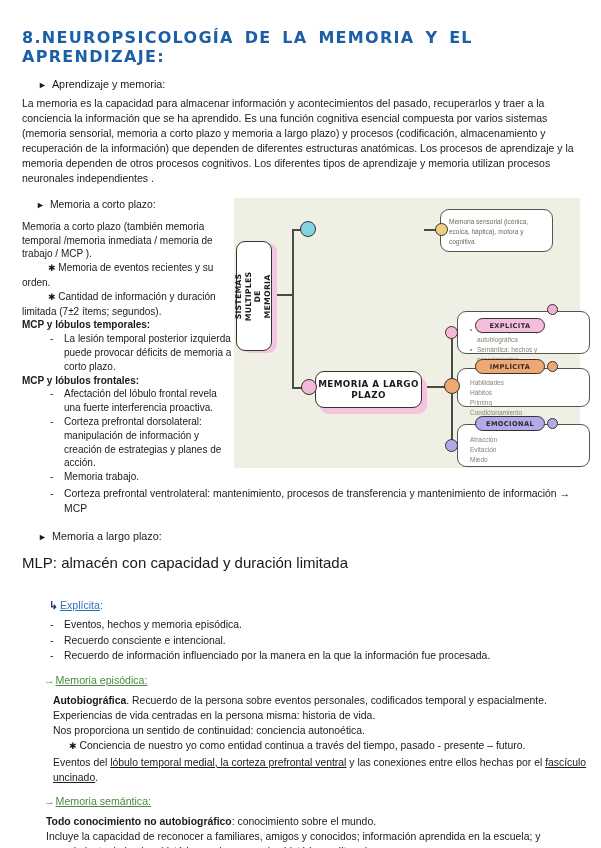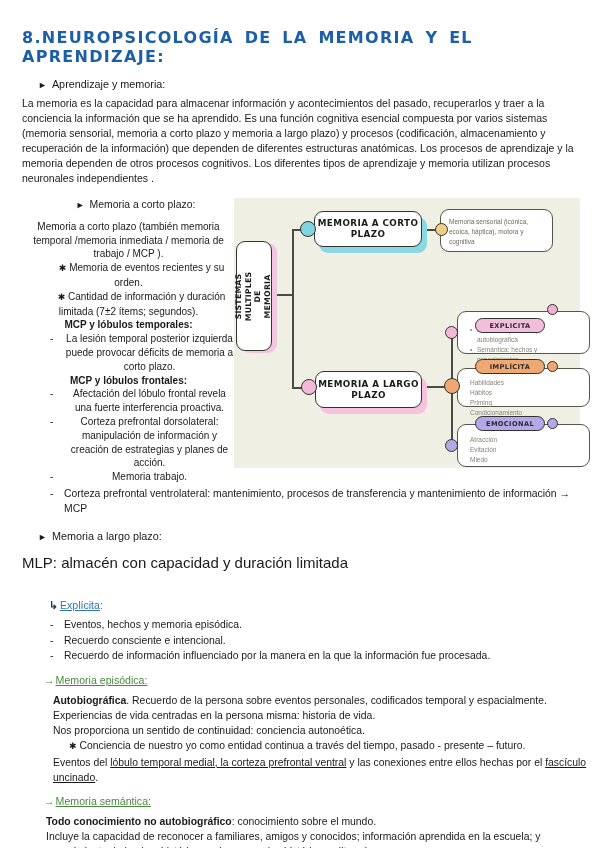--- a/index.html
+++ b/index.html
@@ -14,21 +14,21 @@
            font-family:"DejaVu Sans", sans-serif; }
 
   
   .sec-head { font-size:10.8px; margin-left:16px; margin-bottom:6px; }
   .tri { font-size:9px; margin-right:5px; }
 
   .body-par { font-size:10.5px; line-height:15px; width:559px; text-align:left; }
 
   
   .two-col { position:relative; min-height:286px; margin-top:12px; }
-  .left-col { width:213px; font-size:10px; line-height:13.8px;text-align:center; }
+  .left-col { width:213px; font-size:10px; line-height:13.8px; }
   .left-col .sec-head { font-size:10.4px; margin-left:14px; margin-bottom:7px; }
   .star-par { text-indent:26px; margin:0; }
   .star { font-size:9px; }
   .bold-line { font-weight:bold; }
   .dash-item { position:relative; padding-left:42px; }
   .dash-item .marker { position:absolute; left:28px; top:0; }
   .dash-item.wide { padding-left:42px; font-size:10.4px; line-height:15px; margin-top:2px; }
 
   
   .diagram { position:absolute; top:0; right:1px; width:346px; height:270px;
@@ -104,23 +104,20 @@
       <div class="dg-line" style="left:58px; top:31px; width:16px; height:1.6px;"></div>
       <div class="dg-line" style="left:58px; top:189px; width:18px; height:1.6px;"></div>
       <div class="dg-line" style="left:190px; top:31px; width:20px; height:1.6px;"></div>
       <div class="dg-line" style="left:190px; top:188px; width:28px; height:1.6px;"></div>
       <div class="dg-line" style="left:217px; top:134px; width:1.6px; height:113px;"></div>
 
       <div class="dg-box dg-node dg-root">
         <span>SISTEMAS MULTIPLES DE MEMORIA</span>
       </div>
 
-      <div class="dg-box dg-node dg-mcp">
-        <span>MEMORIA A CORTO PLAZO</span>
-      </div>
       <div class="dg-box dg-note dg-sens">
         <span>Memoria sensorial (icónica, ecoica, háptica), motora y cognitiva</span>
       </div>
 
       <div class="dg-box dg-node dg-mlp">
         <span>MEMORIA A LARGO PLAZO</span>
       </div>
 
       <div class="dg-box dg-leaf dg-exp dg-bullets">
         <div><span class="bdot">•</span><span>Episódica: personal y autobiográfica</span></div>

